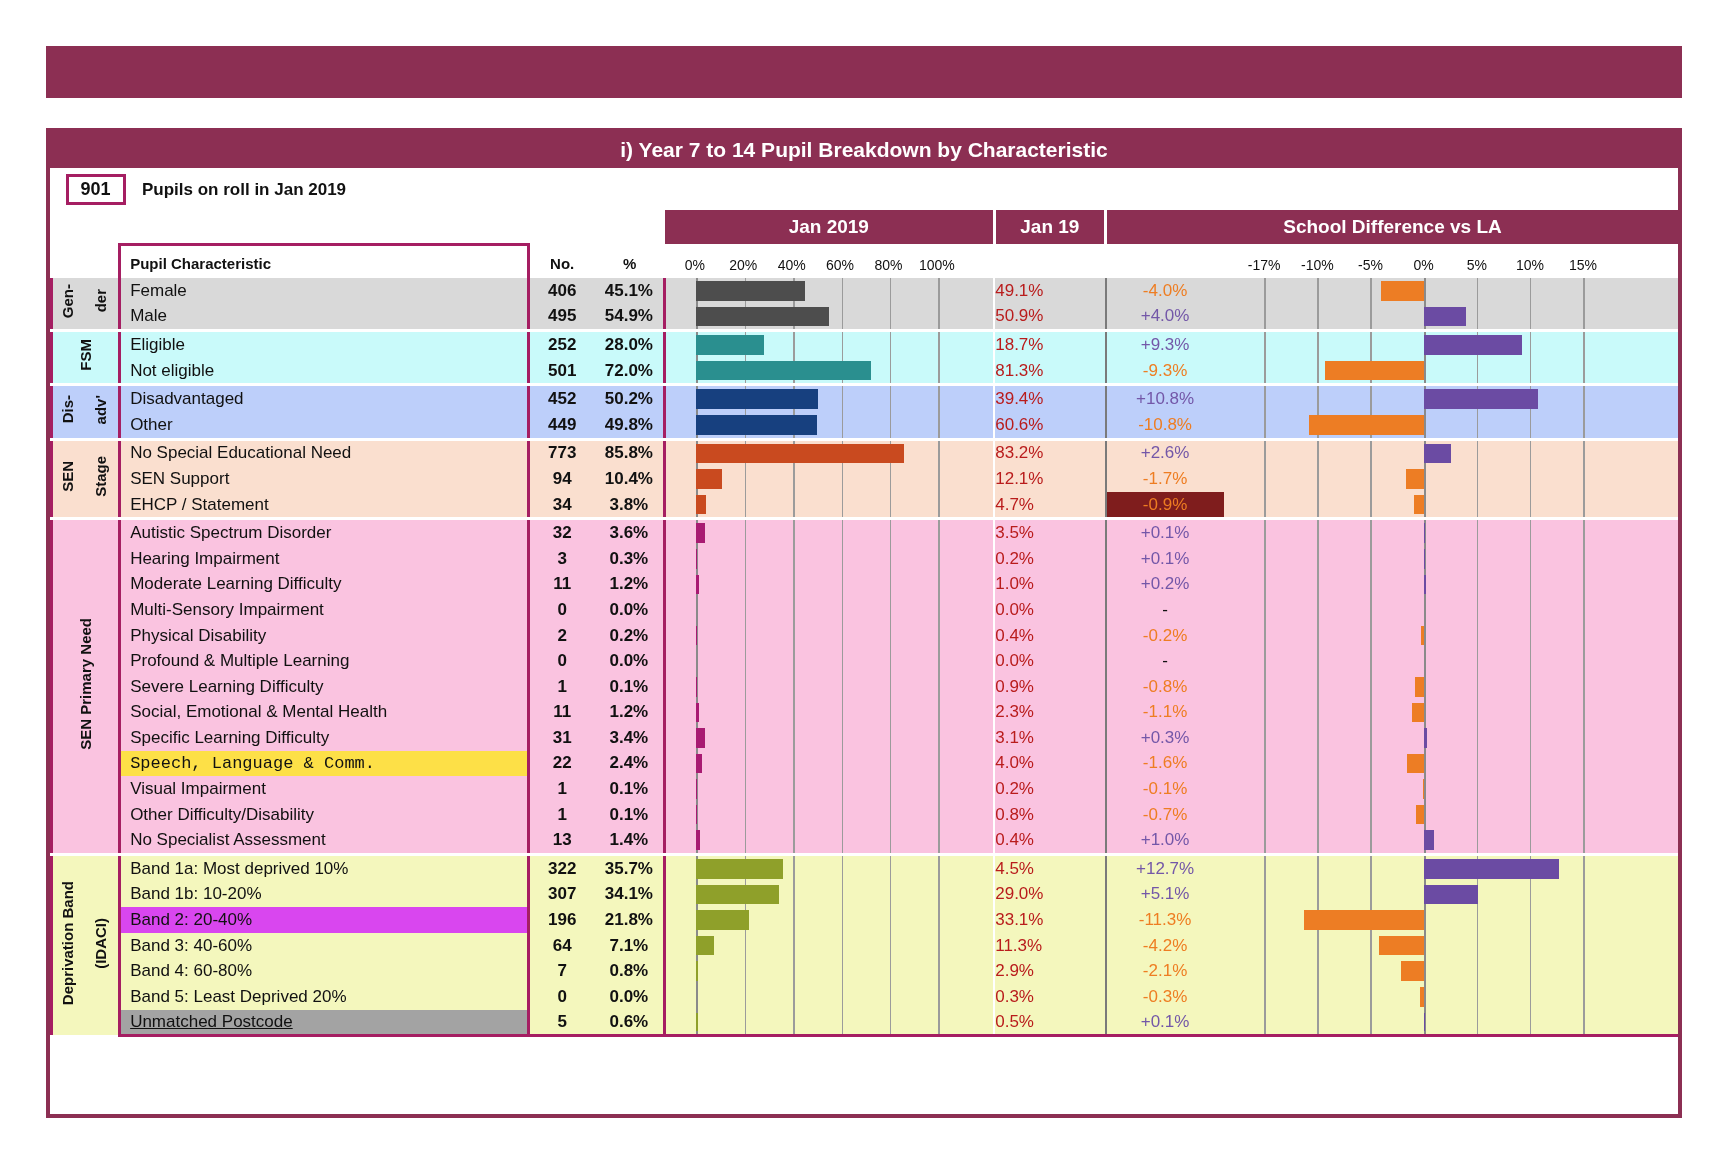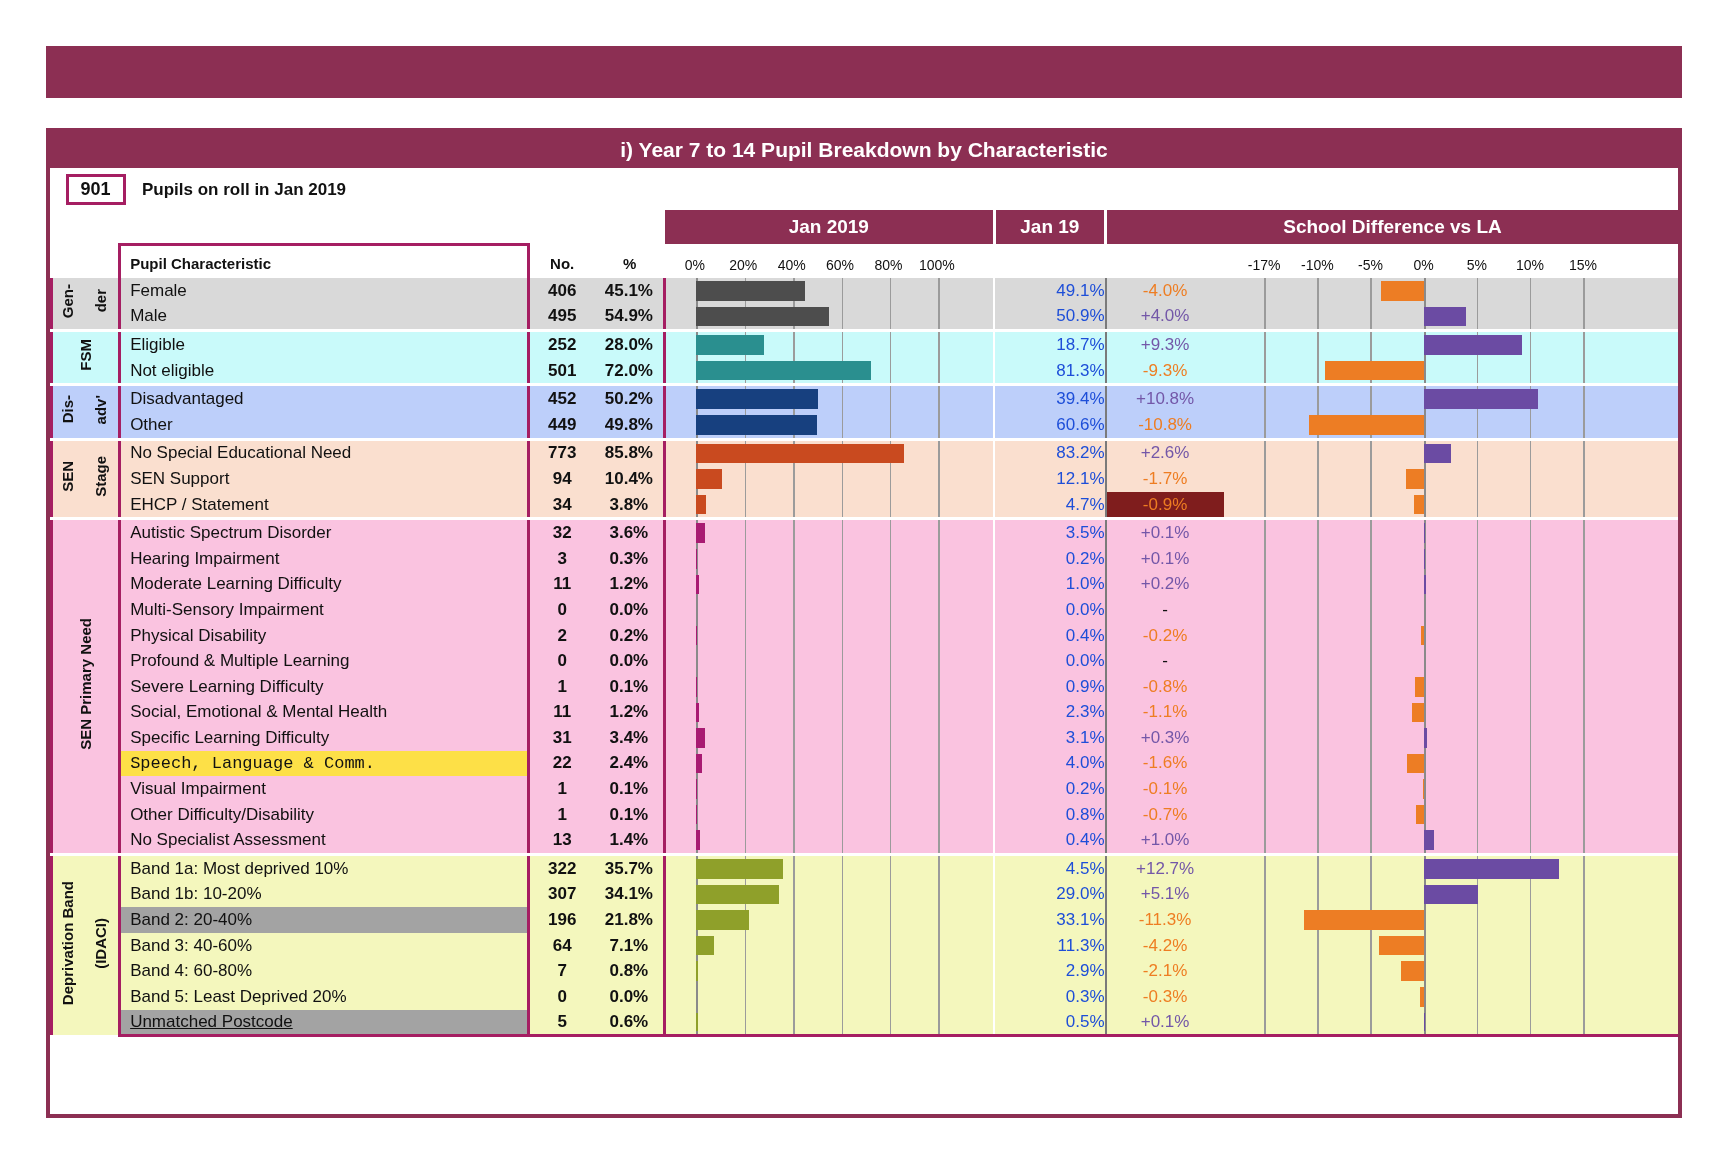--- a/index.html
+++ b/index.html
@@ -88,21 +88,21 @@
   }
   td.rot .rtxt{
     writing-mode:vertical-rl; transform:rotate(180deg);
     font-size:15px; font-weight:bold; color:#111;
     display:inline-block; line-height:1.05; white-space:nowrap;
   }
   td.lbl{ padding-left:9px; color:#111; border-left:3px solid #a51e62; }
   td.num{ text-align:center; font-weight:bold; color:#111;
           border-left:3px solid #a51e62; }
   td.pct{ text-align:center; font-weight:bold; color:#111; }
-  td.la { text-align:right; color:#1d4ed8; font-size:17px;
+  td.la { text-align:left; color:#b91c1c; font-size:17px;
           border-left:2px solid #ffffff; }
   td.diff{ text-align:center; font-size:16px; }
   .diff.pos{ color:#7357a8; }
   .diff.neg{ color:#ee7d22; }
   .diff.na { color:#111; }
 
   
   tr.gsep td{ height:3px; background:#ffffff !important; padding:0; border:0; }
 
   
@@ -833,21 +833,21 @@
             <div class="gl" style="left: 93.7143px;"></div>
             <div class="gl" style="left: 146.857px;"></div>
             <div class="gl zero" style="left: 200px;"></div>
             <div class="gl" style="left: 253.143px;"></div>
             <div class="gl" style="left: 306.286px;"></div>
             <div class="gl" style="left: 359.429px;"></div>
             <div class="bar" style="left: 200px; width: 54.2057px; background: rgb(107, 75, 163);"></div>
           </td>
         </tr>
         <tr class="d">
-          <td class="lbl" style="background: #a3a3a3;">Band 2: 20-40%</td>
+          <td class="lbl" style="background: #d946ef;">Band 2: 20-40%</td>
           <td class="num" style="background: rgb(244, 247, 189);">196</td>
           <td class="pct" style="background: rgb(244, 247, 189);">21.8%</td>
           <td class="chart vsplit" style="background: rgb(244, 247, 189);">
             <div class="gl zero" style="left: 30px;"></div>
             <div class="gl" style="left: 78.4px;"></div>
             <div class="gl" style="left: 126.8px;"></div>
             <div class="gl" style="left: 175.2px;"></div>
             <div class="gl" style="left: 223.6px;"></div>
             <div class="gl" style="left: 272px;"></div>
             <div class="bar" style="left: 30px; width: 52.756px; background: rgb(143, 160, 42);"></div>

